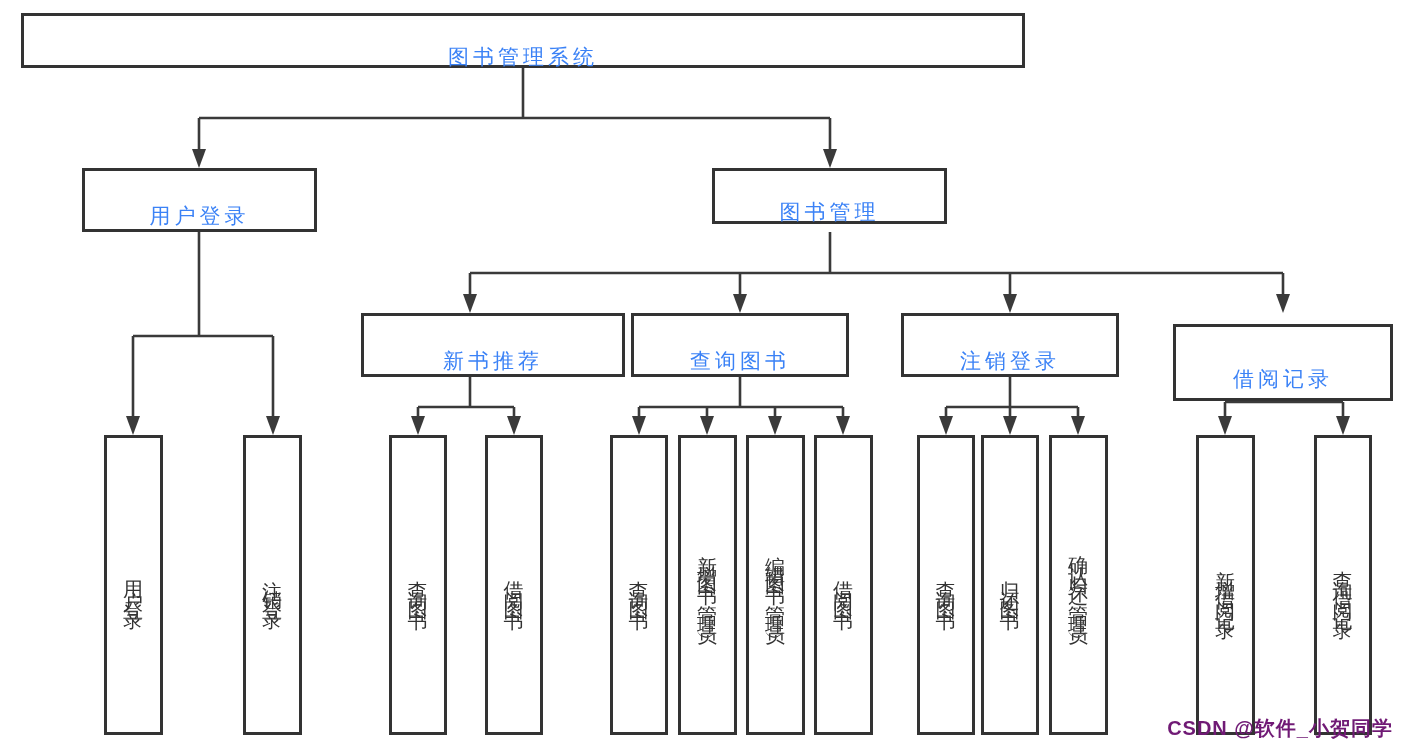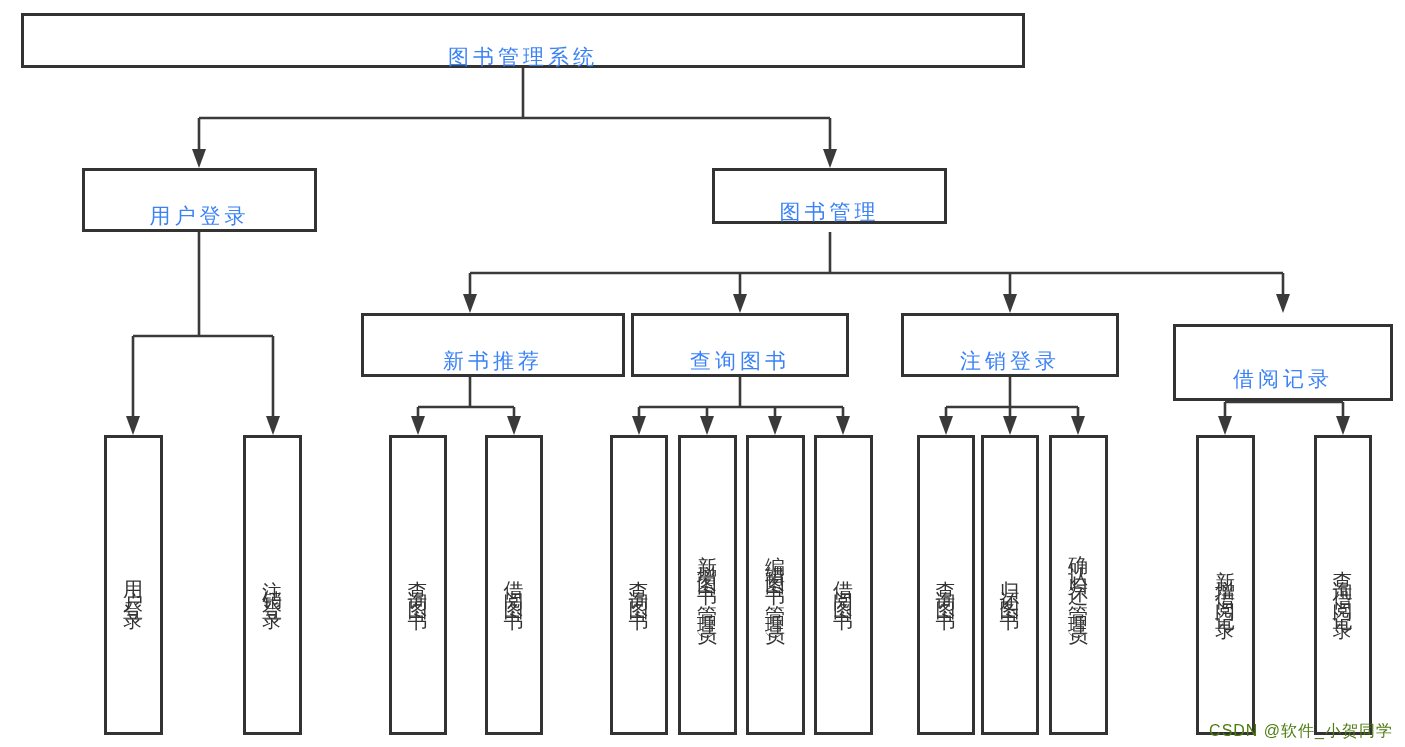--- a/index.html
+++ b/index.html
@@ -36,25 +36,26 @@
     font-size: 20px;
     letter-spacing: 10px;
     color: #333333;
     line-height: 1;
     white-space: nowrap;
   }
   .watermark {
     position: absolute;
     right: 12px;
     bottom: 5px;
-    font-size: 16px;
-    color: #4d7c0f;
+    font-size: 20px;
+    color: #701a75;
     letter-spacing: 1px;
     z-index: 3;
     white-space: nowrap;
+    font-weight: bold;
   }
 </style>
 </head>
 <body>
 
 <div id="diagram">
 
   <svg class="connectors" id="connectors" width="1405" height="747" viewBox="0 0 1405 747">
 
     <path d="M523 68 V118 M199 118 H830 M199 118 V152 M830 118 V152" stroke="#3a3a3a" stroke-width="2.6" fill="none"></path>

